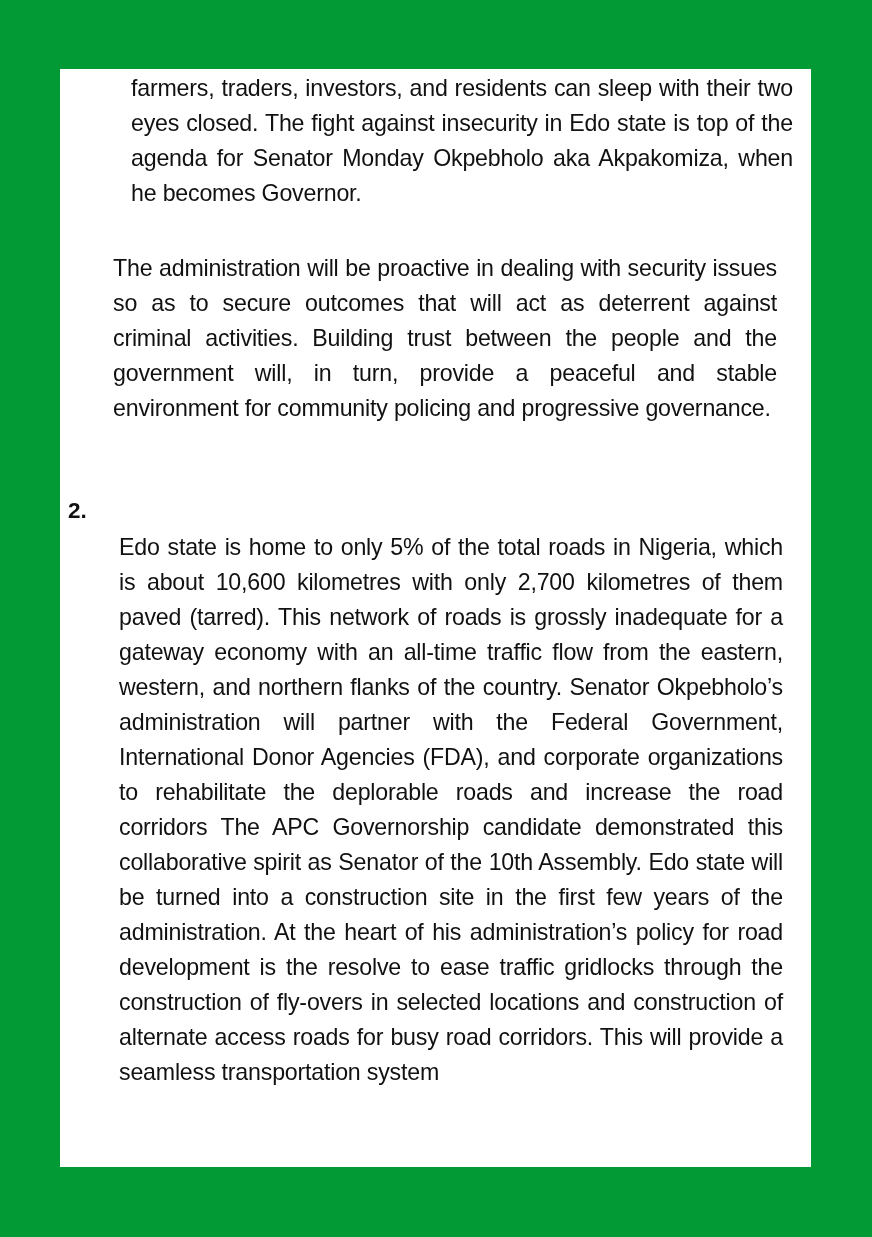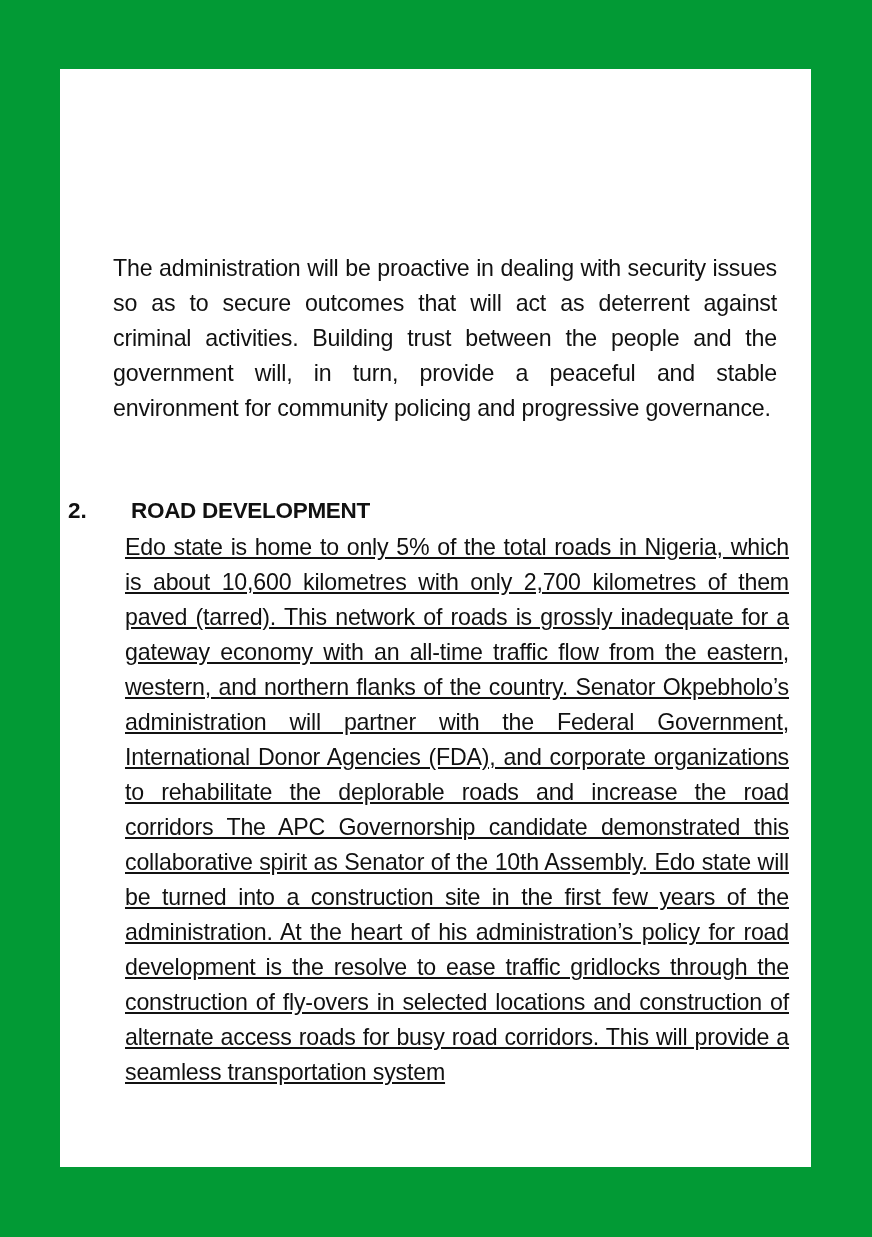--- a/index.html
+++ b/index.html
@@ -52,28 +52,28 @@
       position: absolute;
       left: 0;
       top: 0;
     }
     .heading-title {
       position: absolute;
       left: 63px;
       top: 0;
       letter-spacing: -0.3px;
     }
-    .p3 { top: 461px; left: 65px; width: 664px; text-decoration: underline; }
+    .p3 { top: 461px; left: 59px; width: 664px; }
   </style>
 </head>
 <body>
 
 <div class="page">
+  <p class="col para p1">farmers, traders, investors, and residents can sleep with their two eyes closed. The fight against insecurity in Edo state is top of the agenda for Senator Monday Okpebholo aka Akpakomiza, when he becomes Governor.</p>
 
   <p class="col para p2">The administration will be proactive in dealing with security issues so as to secure outcomes that will act as deterrent against criminal activities. Building trust between the people and the government will, in turn, provide a peaceful and stable environment for community policing and progressive governance.</p>
 
   <div class="heading-row">
     <span class="heading-num">2.</span>
-    <span class="heading-title">ROAD DEVELOPMENT</span>
   </div>
 
   <p class="col para p3">Edo state is home to only 5% of the total roads in Nigeria, which is about 10,600 kilometres with only 2,700 kilometres of them paved (tarred). This network of roads is grossly inadequate for a gateway economy with an all-time traffic flow from the eastern, western, and northern flanks of the country. Senator Okpebholo’s administration will partner with the Federal Government, International Donor Agencies (FDA), and corporate organizations to rehabilitate the deplorable roads and increase the road corridors The APC Governorship candidate demonstrated this collaborative spirit as Senator of the 10th Assembly. Edo state will be turned into a construction site in the first few years of the administration. At the heart of his administration’s policy for road development is the resolve to ease traffic gridlocks through the construction of fly-overs in selected locations and construction of alternate access roads for busy road corridors. This will provide a seamless transportation system</p>
 </div>
 
 </body></html>

